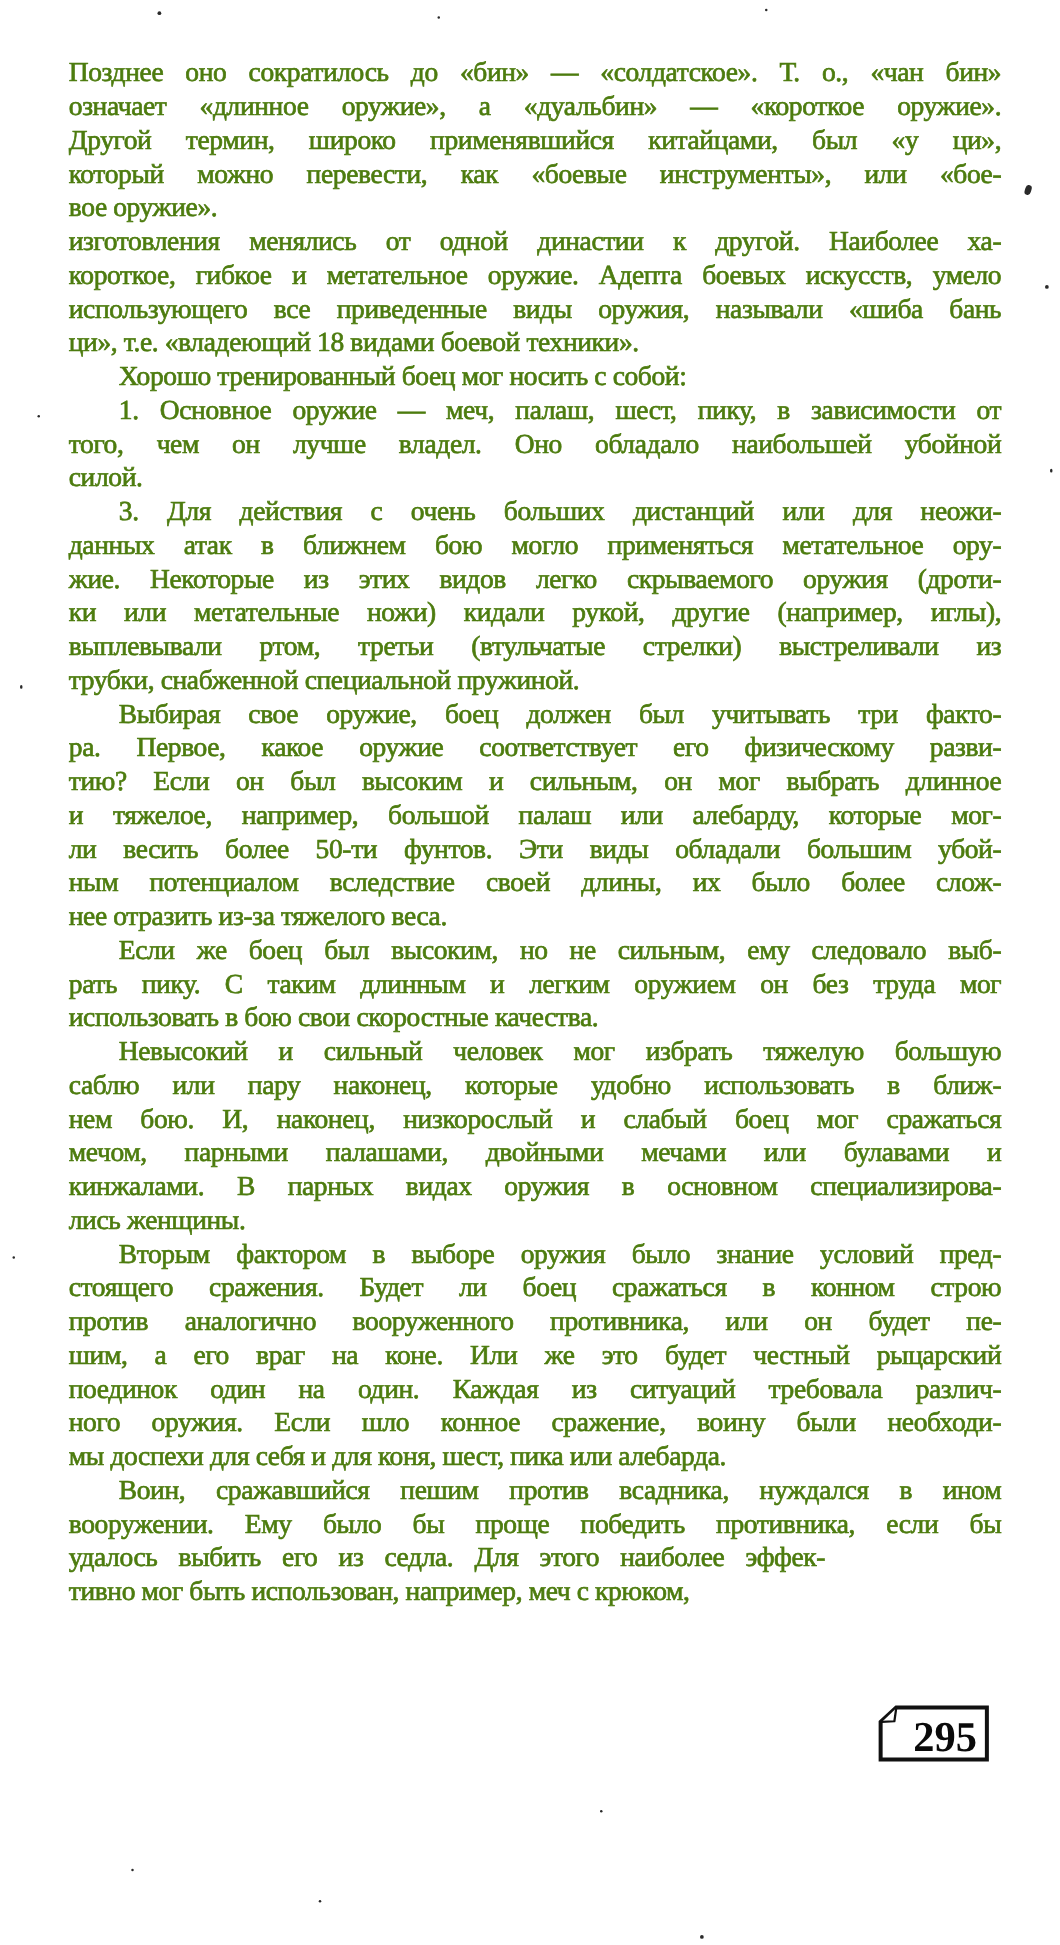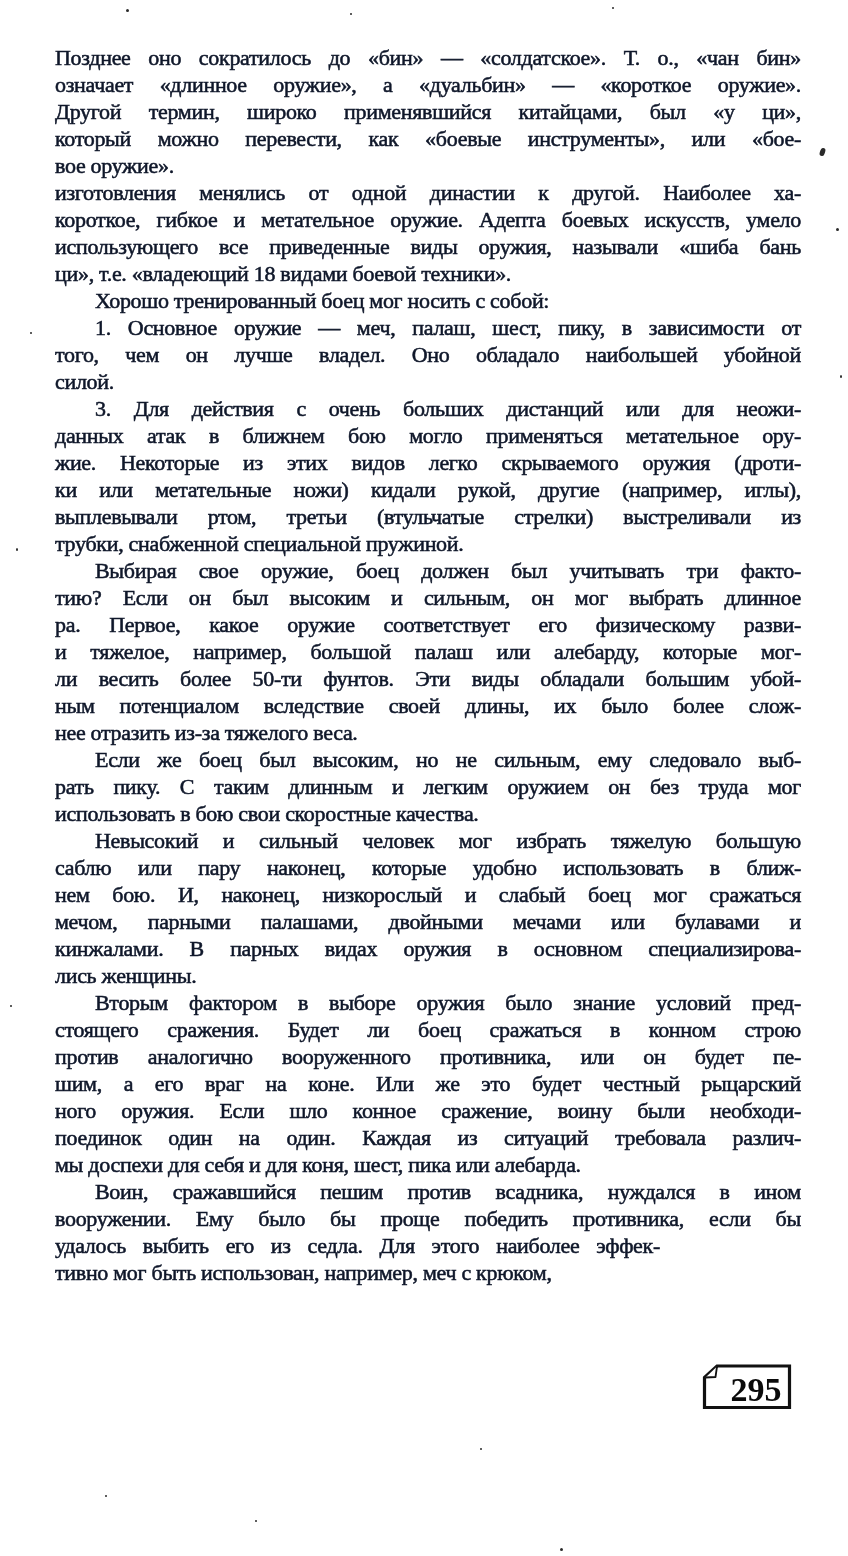--- a/index.html
+++ b/index.html
@@ -3,21 +3,21 @@
 <meta charset="utf-8">
 <style>
   html, body { margin: 0; padding: 0; background: #e8e8e8; }
   .page {
     position: relative;
     width: 848px;
     height: 1556px;
     background: #ffffff;
     overflow: hidden;
     font-family: "Liberation Serif", "DejaVu Serif", serif;
-    color: #0f172a;
+    color: #4d7c0f;
   }
   .text-block {
     position: absolute;
     left: 55px;
     top: 44px;
     width: 746px;
   }
   .para { margin: 0; padding: 0; }
   .line {
     font-size: 22px;
@@ -74,22 +74,22 @@
       <div class="para">
         <div class="line indent">3. Для действия с очень больших дистанций или для неожи-</div>
         <div class="line">данных атак в ближнем бою могло применяться метательное ору-</div>
         <div class="line">жие. Некоторые из этих видов легко скрываемого оружия (дроти-</div>
         <div class="line">ки или метательные ножи) кидали рукой, другие (например, иглы),</div>
         <div class="line">выплевывали ртом, третьи (втульчатые стрелки) выстреливали из</div>
         <div class="line last">трубки, снабженной специальной пружиной.</div>
       </div>
       <div class="para">
         <div class="line indent">Выбирая свое оружие, боец должен был учитывать три факто-</div>
+        <div class="line">ра. Первое, какое оружие соответствует его физическому разви-</div>
         <div class="line">тию? Если он был высоким и сильным, он мог выбрать длинное</div>
-        <div class="line">ра. Первое, какое оружие соответствует его физическому разви-</div>
         <div class="line">и тяжелое, например, большой палаш или алебарду, которые мог-</div>
         <div class="line">ли весить более 50-ти фунтов. Эти виды обладали большим убой-</div>
         <div class="line">ным потенциалом вследствие своей длины, их было более слож-</div>
         <div class="line last">нее отразить из-за тяжелого веса.</div>
       </div>
       <div class="para">
         <div class="line indent">Если же боец был высоким, но не сильным, ему следовало выб-</div>
         <div class="line">рать пику. С таким длинным и легким оружием он без труда мог</div>
         <div class="line last">использовать в бою свои скоростные качества.</div>
       </div>
@@ -99,22 +99,22 @@
         <div class="line">нем бою. И, наконец, низкорослый и слабый боец мог сражаться</div>
         <div class="line">мечом, парными палашами, двойными мечами или булавами и</div>
         <div class="line">кинжалами. В парных видах оружия в основном специализирова-</div>
         <div class="line last">лись женщины.</div>
       </div>
       <div class="para">
         <div class="line indent">Вторым фактором в выборе оружия было знание условий пред-</div>
         <div class="line">стоящего сражения. Будет ли боец сражаться в конном строю</div>
         <div class="line">против аналогично вооруженного противника, или он будет пе-</div>
         <div class="line">шим, а его враг на коне. Или же это будет честный рыцарский</div>
+        <div class="line">поединок один на один. Каждая из ситуаций требовала различ-</div>
         <div class="line">ного оружия. Если шло конное сражение, воину были необходи-</div>
-        <div class="line">поединок один на один. Каждая из ситуаций требовала различ-</div>
         <div class="line last">мы доспехи для себя и для коня, шест, пика или алебарда.</div>
       </div>
       <div class="para">
         <div class="line indent">Воин, сражавшийся пешим против всадника, нуждался в ином</div>
         <div class="line">вооружении. Ему было бы проще победить противника, если бы</div>
         <div class="line narrow">удалось выбить его из седла. Для этого наиболее эффек-</div>
         <div class="line last narrow">тивно мог быть использован, например, меч с крюком,</div>
       </div>
     </div>
 

